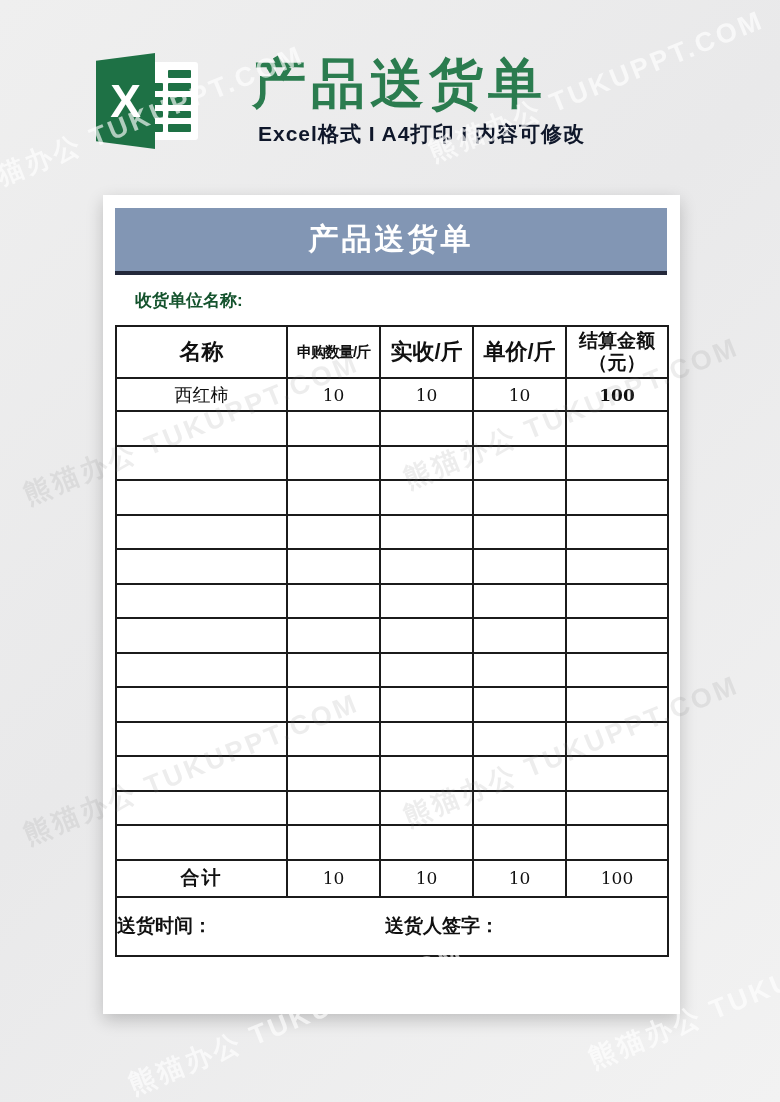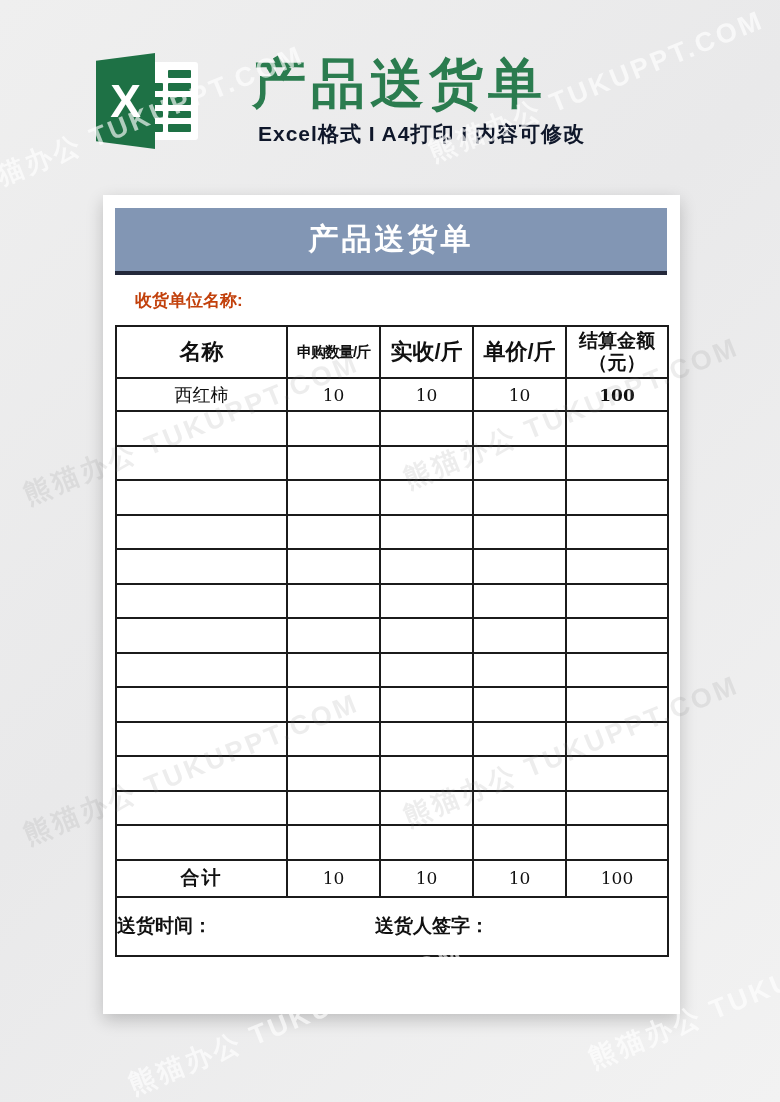--- a/index.html
+++ b/index.html
@@ -24,41 +24,41 @@
   .subtitle{position:absolute;left:258px;top:120px;font-size:21px;font-weight:bold;
     color:#0f172a;letter-spacing:1px;white-space:nowrap;}
   
   .card{position:absolute;left:103px;top:195px;width:577px;height:819px;background:#ffffff;
     box-shadow:0 6px 16px rgba(0,0,0,0.20);}
   .sheet{position:absolute;left:12px;top:13px;width:552px;}
   .doc-banner{height:63px;background:#8296b4;border-bottom:4px solid #23283a;
     display:flex;align-items:center;justify-content:center;}
   .doc-banner-title{color:#ffffff;font-size:30px;font-weight:bold;letter-spacing:3px;}
   .unit-row{height:50px;display:flex;align-items:center;padding-left:20px;box-sizing:border-box;
-    font-size:17px;font-weight:bold;color:#c2410c;}
+    font-size:17px;font-weight:bold;color:#14532d;}
   table.delivery{width:552px;border-collapse:collapse;table-layout:fixed;}
   table.delivery td{border:2px solid #1b1b1b;text-align:center;vertical-align:middle;
     color:#111;overflow:hidden;}
   .info-row td{height:50px;font-size:21px;font-weight:bold;letter-spacing:4px;}
   .head-row td{height:48px;font-size:22px;font-weight:bold;line-height:1.15;}
   .head-row td.condensed{font-size:15px;letter-spacing:-1px;font-weight:bold;margin-left:24px;}
   .head-row td.wrap{font-size:19px;padding:0 2px;}
   .product-row td{height:29px;font-size:17px;font-family:"DejaVu Serif","Liberation Serif",serif;}
   .product-row td.c-name{font-size:18px;}
   .product-row td.c-amount{font-weight:bold;}
   .empty-row td{height:30.5px;}
   .total-row td{height:33px;font-size:17px;font-family:"DejaVu Serif","Liberation Serif",serif;
     border-bottom-width:3px;margin-top:24px;}
   .total-row td.t-label{font-size:19px;font-weight:bold;
     font-family:"Liberation Sans",sans-serif;letter-spacing:2px;}
   .sign-row td{height:55px;border-top:none;position:relative;text-align:left;}
   .sign-label{position:absolute;top:50%;transform:translateY(-50%);font-size:19px;
     font-weight:bold;white-space:nowrap;}
   .sign-label.time{left:0;}
-  .sign-label.signer{left:258px;}
+  .sign-label.signer{left:268px;}
   
   .wm{position:absolute;white-space:nowrap;font-size:27px;font-weight:bold;letter-spacing:3px;
     transform:rotate(-22deg);transform-origin:left center;pointer-events:none;z-index:6;}
   .wm.on-card{color:rgba(125,125,125,0.14);}
   .wm.light{color:rgba(255,255,255,0.65);}
 </style>
 </head>
 <body>
 
 <div class="excel-logo">

